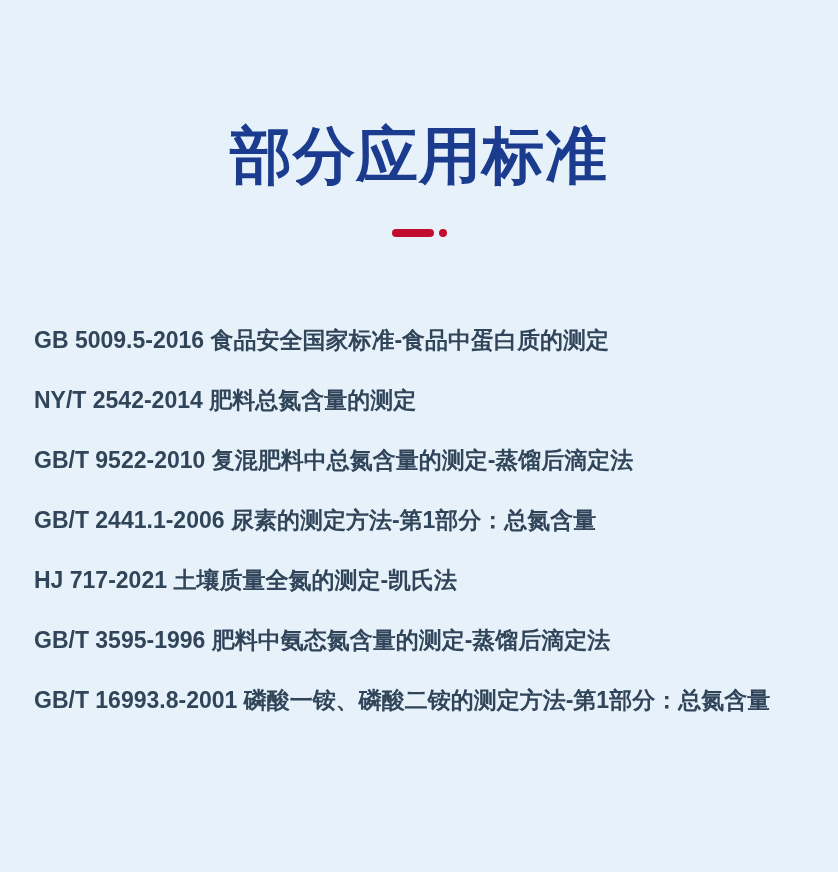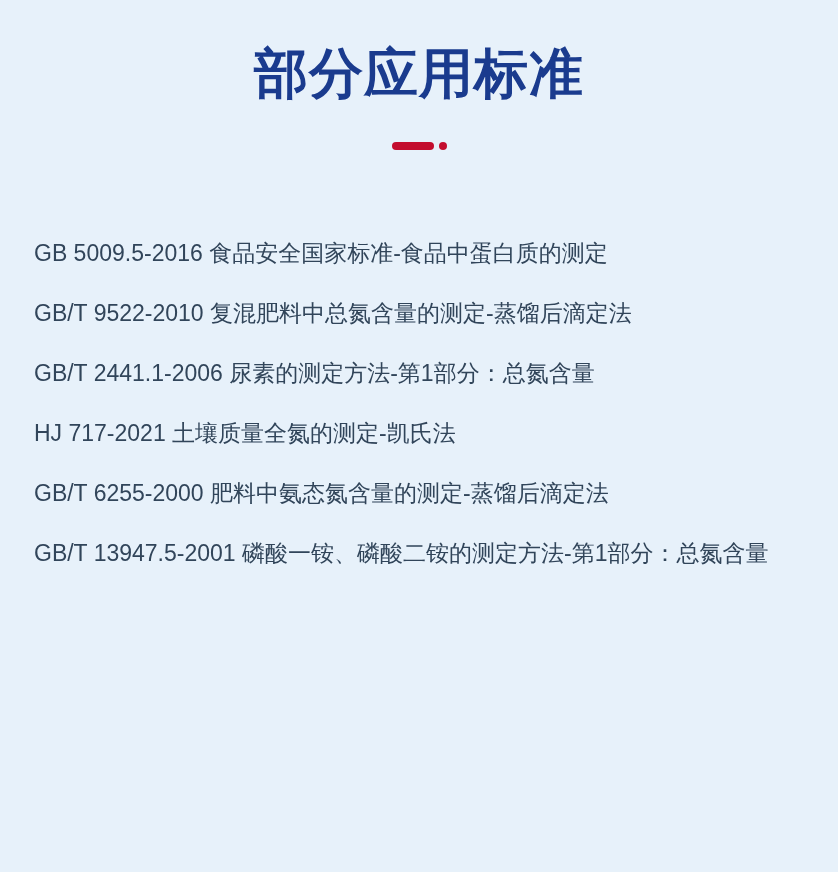--- a/index.html
+++ b/index.html
@@ -12,23 +12,23 @@
   html,body{
     width:838px; height:872px;
     font-family:"Liberation Sans","DejaVu Sans",sans-serif;
   }
   body{
     background:var(--bg);
     overflow:hidden;
     position:relative;
   }
   .page-title{
-    margin-top:42px;
+    margin-top:120px;
     text-align:center;
-    font-size:54px;
+    font-size:62px;
     font-weight:bold;
     line-height:1.15;
     color:var(--title);
     letter-spacing:1px;
   }
   .divider{
     margin-top:38px;
     display:flex;
     align-items:center;
     justify-content:center;
@@ -43,20 +43,21 @@
   .divider-dot{
     width:8px; height:8px;
     background:var(--accent);
     border-radius:50%;
   }
   .standards-list{
     list-style:none;
     margin-top:73px;
     padding-left:34px;
     padding-right:32px;
+    font-weight:bold;
   }
   .standard-item{
     height:60px;
     display:flex;
     align-items:center;
     font-size:23px;
     color:var(--text);
     white-space:nowrap;
     font-stretch:condensed;
   }
@@ -66,18 +67,19 @@
 
 <h1 class="page-title">部分应用标准</h1>
 
 <div class="divider">
   <span class="divider-dash"></span>
   <span class="divider-dot"></span>
 </div>
 
 <ul class="standards-list">
   <li class="standard-item">GB 5009.5-2016 食品安全国家标准-食品中蛋白质的测定</li>
+  <li class="standard-item">NY/T 2542-2014 肥料总氮含量的测定</li>
   <li class="standard-item">GB/T 9522-2010 复混肥料中总氮含量的测定-蒸馏后滴定法</li>
   <li class="standard-item">GB/T 2441.1-2006 尿素的测定方法-第1部分：总氮含量</li>
   <li class="standard-item">HJ 717-2021 土壤质量全氮的测定-凯氏法</li>
-  <li class="standard-item">GB/T 6255-2000 肥料中氨态氮含量的测定-蒸馏后滴定法</li>
-  <li class="standard-item">GB/T 13947.5-2001 磷酸一铵、磷酸二铵的测定方法-第1部分：总氮含量</li>
+  <li class="standard-item">GB/T 3595-1996 肥料中氨态氮含量的测定-蒸馏后滴定法</li>
+  <li class="standard-item">GB/T 16993.8-2001 磷酸一铵、磷酸二铵的测定方法-第1部分：总氮含量</li>
 </ul>
 
 </body></html>

